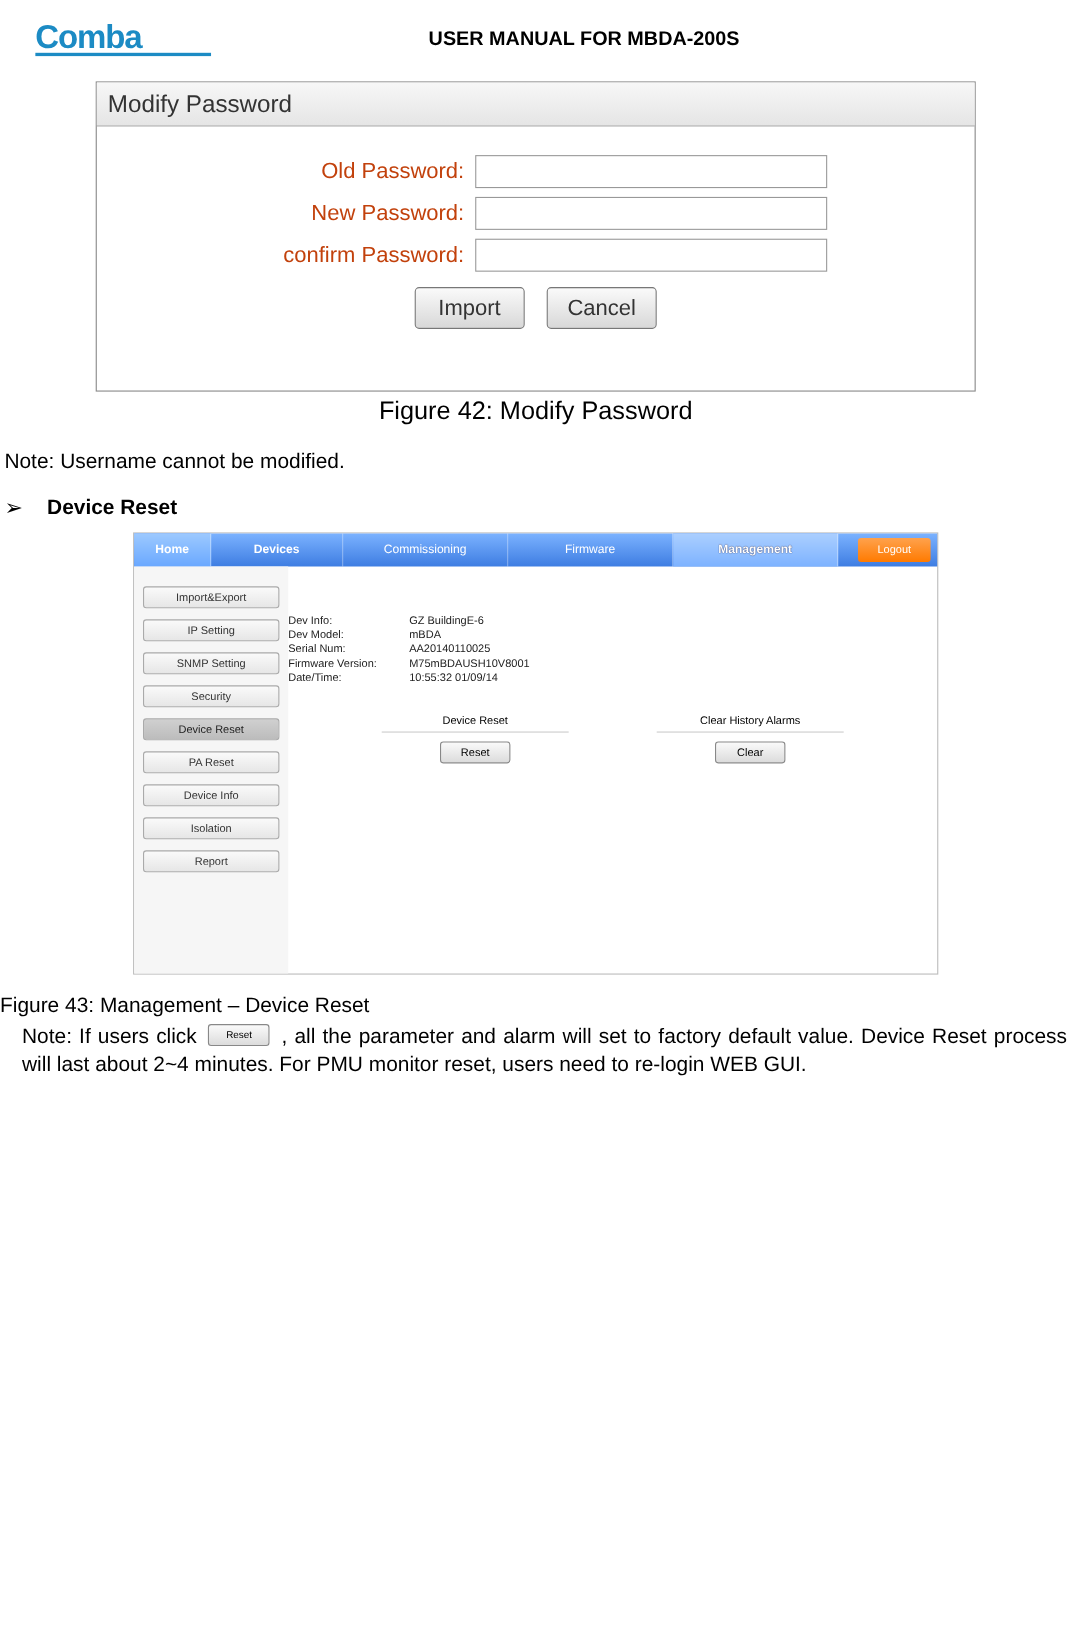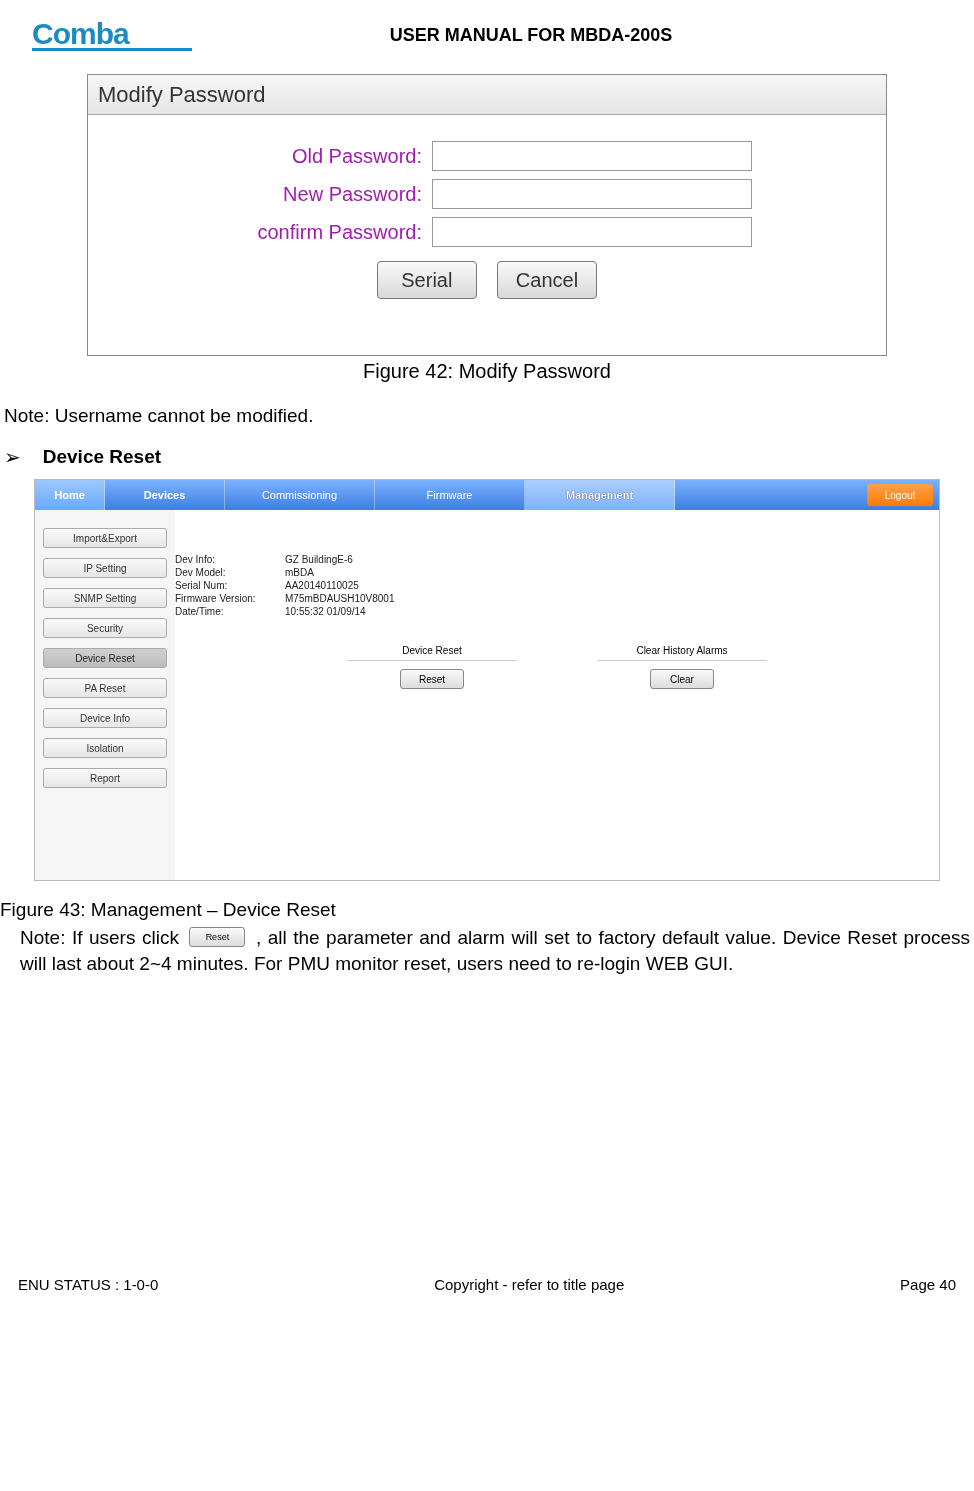--- a/index.html
+++ b/index.html
@@ -9,35 +9,35 @@
   
   .hdr { display: flex; align-items: center; padding: 0 8px 6px 32px; }
   .logo-svg { margin-right: 24px; }
   .hdr-title { flex: 1; text-align: center; font-weight: bold; font-size: 18px; margin-left: -120px; }
 
   
   .fig42-wrap { margin: 16px auto 0 auto; width: 800px; border: 1px solid #888; background: #fff; }
   .dlg-title { display: flex; align-items: center; height: 40px; padding-left: 10px; background: linear-gradient(#f7f7f7,#e5e5e5); border-bottom: 1px solid #aaa; font-size: 22px; color: #333; }
   .dlg-body { padding: 18px 0 56px 0; }
   .frm-row { display: flex; align-items: center; justify-content: center; margin: 8px 0; }
-  .frm-label { width: 200px; text-align: right; font-size: 20px; color: #a21caf; margin-right: 10px; }
+  .frm-label { width: 200px; text-align: right; font-size: 20px; color: #c2410c; margin-right: 10px; }
   .frm-input { width: 320px; height: 30px; border: 1px solid #999; background: #fff; }
   .btn-row { display: flex; justify-content: center; gap: 20px; margin-top: 14px; }
   .gbtn { min-width: 100px; height: 38px; padding: 0 18px; font-size: 20px; border: 1px solid #777; border-radius: 4px; background: linear-gradient(#fafafa,#d8d8d8); color: #333; }
-  .fig42-cap { text-align: center; font-size: 20px; margin-top: 4px; }
+  .fig42-cap { text-align: center; font-size: 23px; margin-top: 4px; }
 
   .note1 { font-size: 19px; margin: 22px 0 8px 4px; }
 
   
   .bullet-row { display: flex; align-items: center; margin: 18px 0 10px 4px; }
   .bullet-ico { font-size: 20px; margin-right: 22px; }
   .bullet-txt { font-size: 19px; font-weight: bold; }
 
   
-  .fig43-wrap { width: 906px; margin: 6px auto 0 auto; border: 1px solid #bbb; background: #fff; }
+  .fig43-wrap { width: 732px; margin: 6px auto 0 auto; border: 1px solid #bbb; background: #fff; }
   .topnav { display: flex; align-items: stretch; height: 30px; background: linear-gradient(#7bb2ff,#3e7de2); color: #fff; font-size: 11px; }
   .nav-item { display: flex; align-items: center; justify-content: center; border-right: 1px solid rgba(255,255,255,.35); cursor: default; }
   .nav-item.home { width: 70px; background: linear-gradient(#9cc9ff,#6aa8ff); font-weight: bold; }
   .nav-item.dev { width: 120px; font-weight: bold; }
   .nav-item.comm { width: 150px; }
   .nav-item.fw { width: 150px; }
   .nav-item.mgmt { width: 150px; background: linear-gradient(#abcfff,#7db2ff); font-weight: bold; text-shadow: 0 0 1px #003; }
   .nav-spacer { flex: 1; }
   .logout-btn { width: 66px; margin: 4px 6px; border-radius: 3px; background: linear-gradient(#ffa24d,#ff7a00); color: #fff; display: flex; align-items: center; justify-content: center; font-size: 10px; cursor: default; }
 
@@ -88,21 +88,21 @@
       </div>
       <div class="frm-row">
         <div class="frm-label">New Password:</div>
         <input class="frm-input" type="password" style="">
       </div>
       <div class="frm-row">
         <div class="frm-label">confirm Password:</div>
         <input class="frm-input" type="password" style="">
       </div>
       <div class="btn-row">
-        <button class="gbtn">Serial</button>
+        <button class="gbtn">Import</button>
         <button class="gbtn">Cancel</button>
       </div>
     </div>
   </div>
   <div class="fig42-cap">Figure 42: Modify Password</div>
 
   <div class="note1">Note: Username cannot be modified.</div>
 
   <div class="bullet-row">
     <span class="bullet-ico">➢</span>
@@ -170,19 +170,14 @@
 
   <div class="fig43-cap">Figure 43: Management – Device Reset</div>
 
   <div class="note2">
     <span>Note: If users click </span>
     <span class="inline-btn">Reset</span>
     <span>, all the parameter and alarm will set to factory default value. Device Reset </span>
     <span>process will last about 2~4 minutes. For PMU monitor reset, users need to re-login WEB GUI.</span>
   </div>
 
-  <div class="ftr">
-    <span>ENU STATUS : 1-0-0</span>
-    <span>Copyright - refer to title page</span>
-    <span>Page 40</span>
-  </div>
 
 </div>
 
 </body></html>

